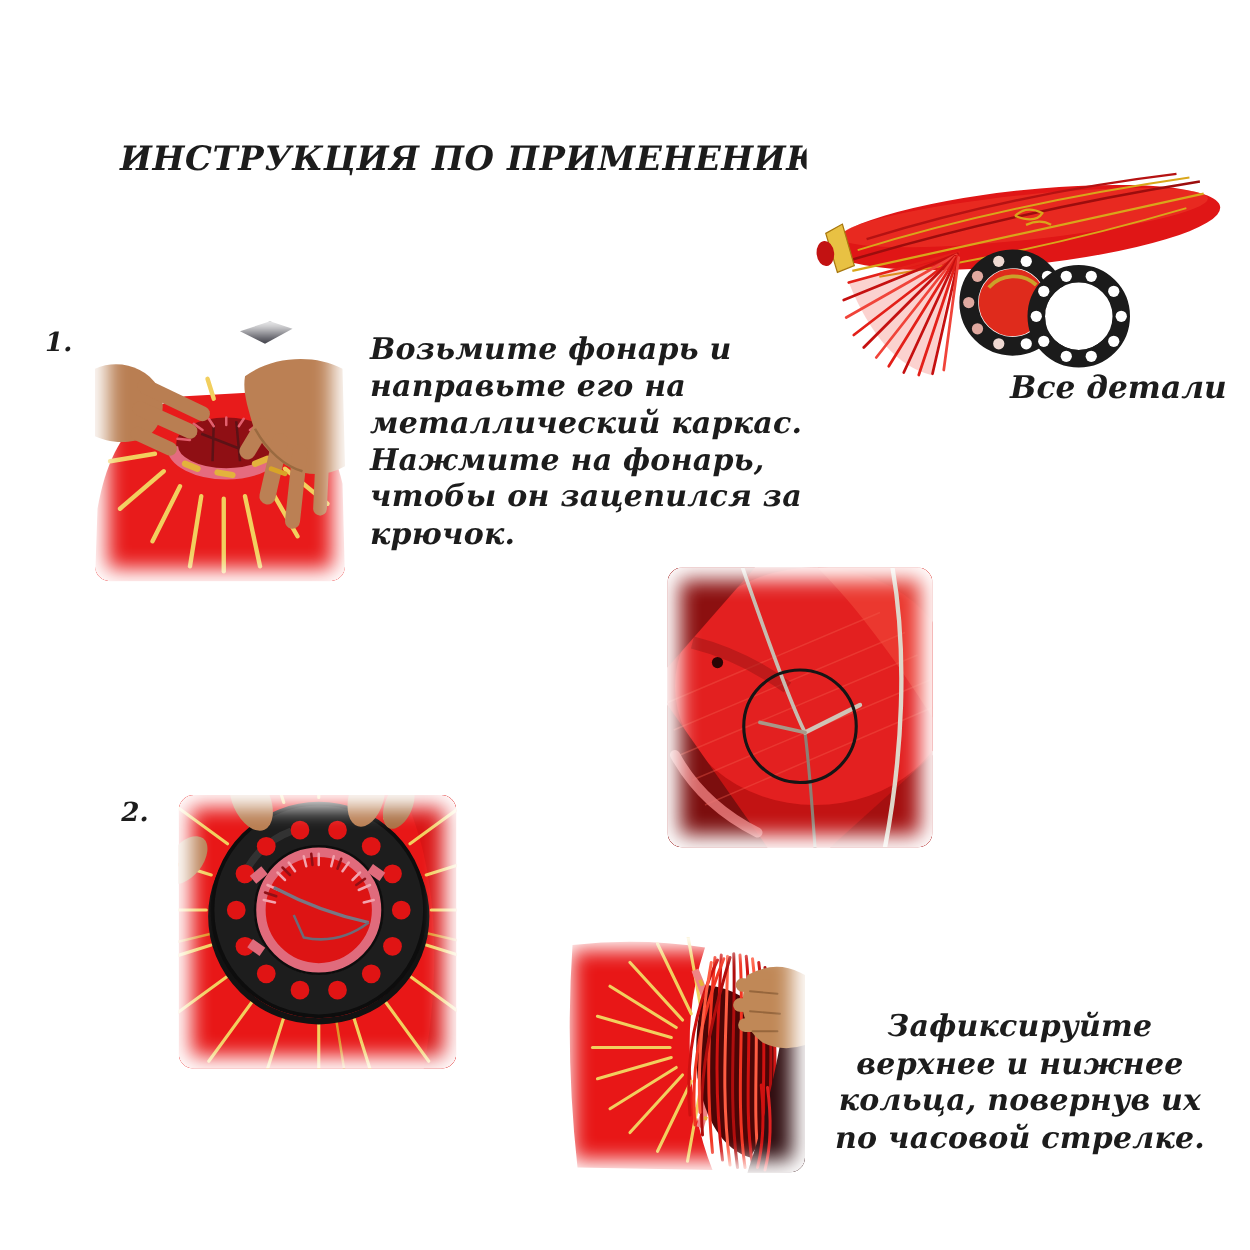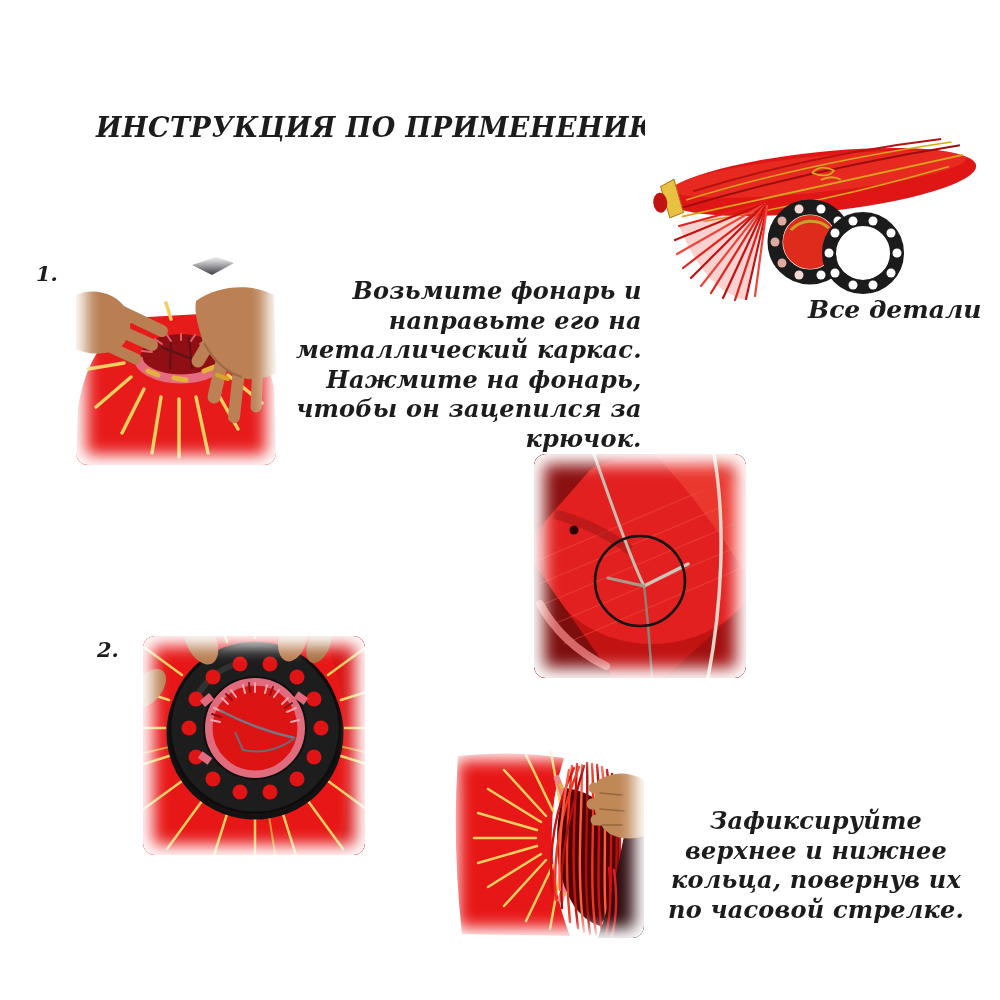--- a/index.html
+++ b/index.html
@@ -18,21 +18,21 @@
   }
   .step-num {
     position:absolute; font-size:21px; font-weight:bold; font-style:italic;
   }
   .n1 { left:36px; top:261px; }
   .n2 { left:97px; top:637px; }
   .step-text {
     position:absolute; font-size:24px; font-weight:bold; font-style:italic;
     line-height:29.5px; white-space:pre-line; letter-spacing:0.2px;
   }
-  .t1 { left:296px; top:276px;text-align:right; }
+  .t1 { left:296px; top:264px; }
   .t2 { left:668px; top:806px;text-align:center; }
   .photo { position:absolute; overflow:hidden; border-radius:12px; }
   .photo::after {
     content:""; position:absolute; inset:0; border-radius:12px;
     box-shadow: inset 0 0 16px 10px #ffffff; pointer-events:none;
   }
   .photo svg { display:block; }
   .parts { left:645px; top:110px; width:345px; height:195px; border-radius:0; }
   .parts::after { box-shadow:none; }
   .p1 { left:76px;  top:257px; width:200px; height:208px; }

